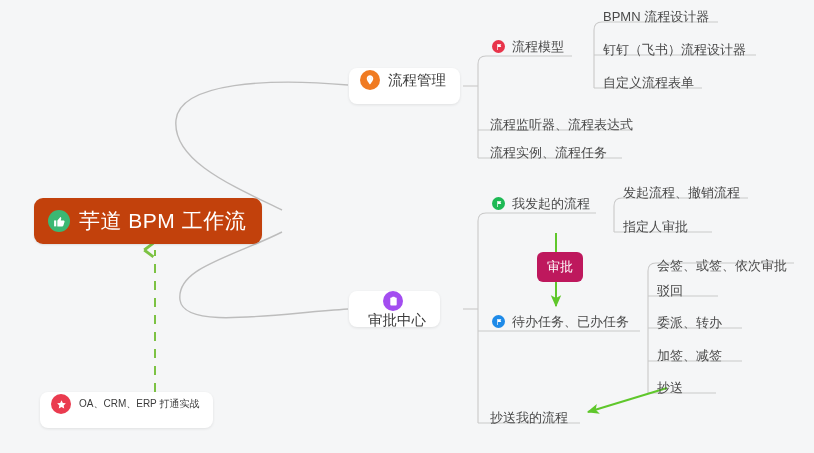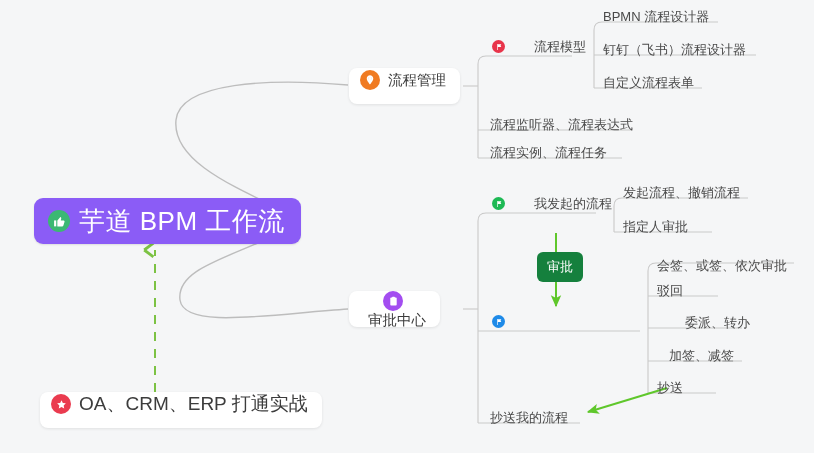--- a/index.html
+++ b/index.html
@@ -31,62 +31,62 @@
   .node {
     position: absolute;
     display: flex;
     align-items: center;
     box-sizing: border-box;
     white-space: nowrap;
   }
 
   
   .root {
-    background: #8b5cf6;
+    background: #c2410c;
     border-radius: 9px;
     padding: 0 16px 0 14px;
     height: 46px;
     color: #ffffff;
-    font-size: 26px;
+    font-size: 21px;
     letter-spacing: .5px;
     box-shadow: 0 1px 2px rgba(0,0,0,.10);
   }
   .root .label { margin-left: 9px; font-weight: 400; }
 
   
   .card {
     background: #ffffff;
     border-radius: 8px;
     height: 36px;
     padding: 0 14px 12px 11px;
     font-size: 14.5px;
     color: #3c3c3c;
     box-shadow: 0 1px 3px rgba(0,0,0,.09);
   }
   .card .label { margin-left: 8px; }
 
   
-  .card.wide { height: 36px; font-size: 19px; }
+  .card.wide { height: 36px; font-size: 10px; }
 
   
   .leaf {
     height: 27px;
     padding: 0 7px 0 2px;
     font-size: 13px;
     color: #4a4a4a;
     align-items: flex-end;
     padding-bottom: 3px;
   }
   .leaf .label { line-height: 1; }
-  .leaf.withicon { padding-left: 2px; gap: 22px; }
+  .leaf.withicon { padding-left: 2px; }
   .leaf .label.ml { margin-left: 7px; }
 
   
   .pill {
-    background: #15803d;
+    background: #be185d;
     border-radius: 6px;
     height: 30px;
     padding: 0 10px;
     color: #ffffff;
     font-size: 13px;
     justify-content: center;
     font-family: Liberation Mono, monospace;
   }
 
   
@@ -240,32 +240,33 @@
     <span class="label">审批</span>
   </div>
 
   <div class="node leaf withicon" style="left:490px; top:304px;">
     <span class="ic ic-sm ic-blue">
       <svg width="8" height="8" viewBox="0 0 24 24" fill="#ffffff">
         <path d="M6 3h2v18H6z"></path>
         <path d="M8 4h11l-2.5 4L19 12H8z"></path>
       </svg>
     </span>
+    <span class="label ml">待办任务、已办任务</span>
   </div>
 
   <div class="node leaf" style="left:655px; top:248px;text-align:right;">
     <span class="label">会签、或签、依次审批</span>
   </div>
   <div class="node leaf" style="left:655px; top:273px;">
     <span class="label">驳回</span>
   </div>
-  <div class="node leaf" style="left:655px; top:305px;margin-left:28px;">
+  <div class="node leaf" style="left:655px; top:305px;">
     <span class="label">委派、转办</span>
   </div>
-  <div class="node leaf" style="left:655px; top:338px;margin-left:12px;">
+  <div class="node leaf" style="left:655px; top:338px;">
     <span class="label">加签、减签</span>
   </div>
   <div class="node leaf" style="left:655px; top:370px;">
     <span class="label">抄送</span>
   </div>
 
   <div class="node leaf" style="left:488px; top:400px;">
     <span class="label">抄送我的流程</span>
   </div>
 

